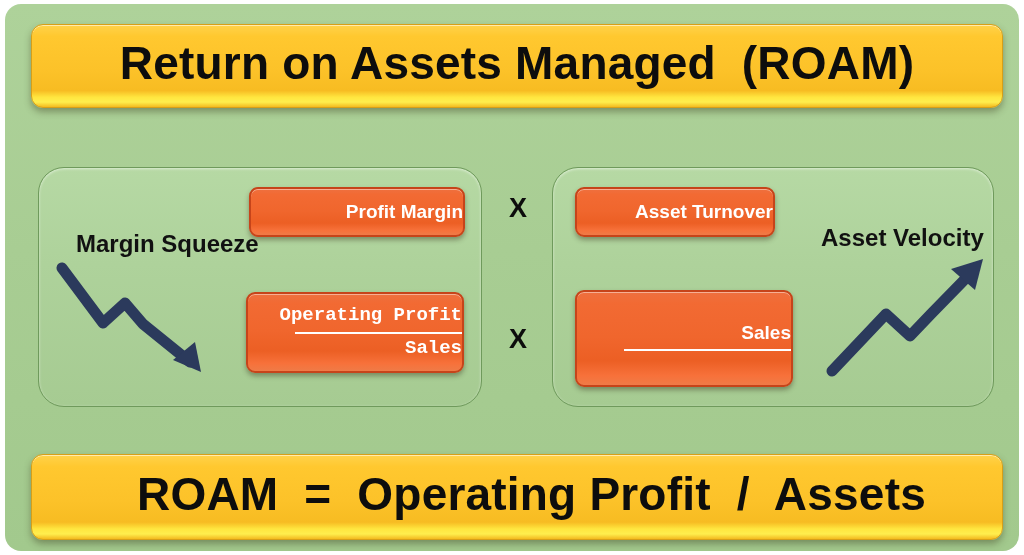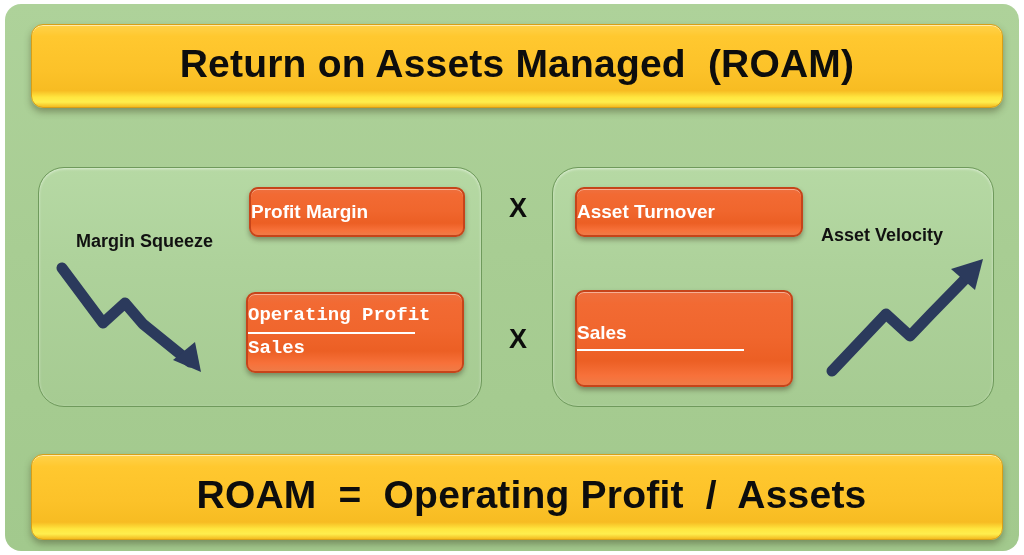--- a/index.html
+++ b/index.html
@@ -48,21 +48,21 @@
     border: 1px solid #d79f18;
     box-shadow:
       0 4px 7px rgba(60, 60, 30, 0.42),
       inset 0 1px 0 rgba(255, 255, 255, 0.55);
     display: flex;
     align-items: center;
     justify-content: center;
     box-sizing: border-box;
   }
   .banner-text {
-    font-size: 39px;
+    font-size: 46px;
     font-weight: 700;
     color: #0d0d0d;
     letter-spacing: 0.2px;
     white-space: pre;
     text-align: center;
     line-height: 1;
     padding-bottom: 6px;
   }
 
   #banner-top {
@@ -120,21 +120,21 @@
         #ec5f24 74%,
         #f7713a 90%,
         #ef7b47 100%);
     border: 2px solid #c6441a;
     box-sizing: border-box;
     box-shadow:
       0 3px 5px rgba(50, 40, 20, 0.40),
       inset 0 1px 0 rgba(255, 255, 255, 0.45);
     display: flex;
     flex-direction: column;
-    align-items: flex-start;
+    align-items: flex-end;
     justify-content: center;
     color: #ffffff;
   }
   .obox-label {
     font-size: 19px;
     font-weight: 700;
     color: #ffffff;
     line-height: 1.15;
     text-align: center;
     white-space: nowrap;
@@ -157,21 +157,21 @@
     left: 241px;
     top: 288px;
     width: 218px;
     height: 81px;
     font-family: Liberation Mono, monospace;
   }
   
   #box-asset-turnover {
     left: 570px;
     top: 183px;
-    width: 228px;
+    width: 200px;
     height: 50px;
   }
   #box-sales-over-assets {
     left: 570px;
     top: 286px;
     width: 218px;
     height: 97px;
   }
 
   
@@ -182,21 +182,21 @@
     color: #0d0d0d;
     line-height: 1;
     font-family: "Liberation Sans", sans-serif;
   }
   #x-top { left: 504px; top: 191px; }
   #x-bottom { left: 504px; top: 322px; }
 
   
   .annot {
     position: absolute;
-    font-size: 18px;
+    font-size: 24px;
     font-weight: 700;
     color: #111111;
     white-space: nowrap;
     line-height: 1;
   }
   #label-margin-squeeze { left: 71px; top: 228px; }
   #label-asset-velocity { left: 816px; top: 222px; }
 
   
   .arrow-svg {

